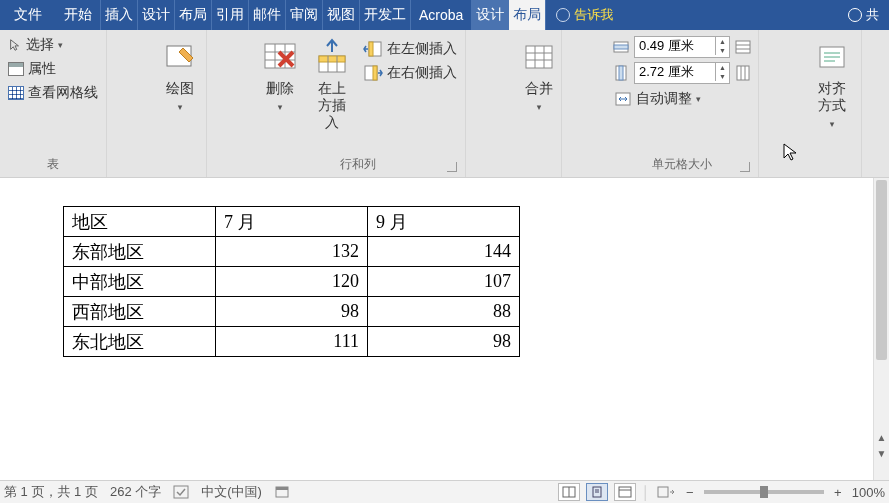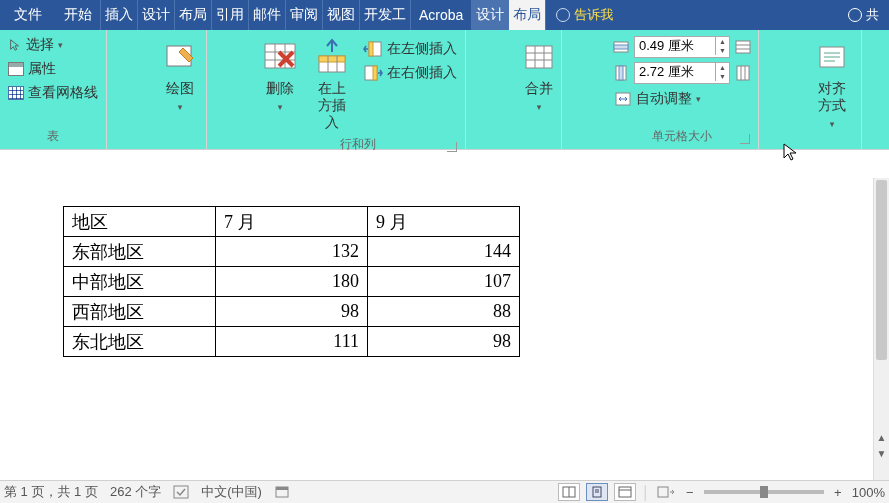--- a/index.html
+++ b/index.html
@@ -9,21 +9,21 @@
   .menubar .file-btn { padding: 0 14px; display: flex; align-items: center; font-size: 14px; }
   .menubar .tab { padding: 0 4px; display: flex; align-items: center; font-size: 14px; border-right: 1px solid #4a73b0; cursor: pointer; }
   .menubar .tab.wide { padding: 0 8px; }
   .menubar .tab.active { background: #F3F3F3; color: #2B579A; }
   .menubar .tab.ctx { background: #4a73b0; }
   .menubar .tell-me { display: flex; align-items: center; color: #fde047; padding: 0 10px; gap: 4px; }
   .bulb { width: 14px; height: 14px; border: 1px solid #cdd9ec; border-radius: 50%; display: inline-block; position: relative; }
   .menubar .share { margin-left: auto; padding: 0 10px; display: flex; align-items: center; gap: 4px; }
   .person-icon { width: 14px; height: 14px; border: 1.5px solid #fff; border-radius: 50%; display:inline-block; }
   
-  .ribbon { background: #5eead4; height: 120px; border-bottom: 1px solid #d0d0d0; display: flex; gap: 44px; }
+  .ribbon { background: #e5e5e5; height: 148px; border-bottom: 1px solid #d0d0d0; display: flex; gap: 44px; }
   .group { border-right: 1px solid #d6d6d6; display: flex; flex-direction: column; padding: 4px 6px 2px 6px; position: relative; }
   .group .body { flex: 1; display: flex; align-items: flex-start; gap: 6px; }
   .group .label { text-align: center; font-size: 12px; color: #666; padding: 2px 0; position: relative; }
   .group .label .launcher { position: absolute; right: 2px; bottom: 3px; width: 10px; height: 10px; border: 1px solid #999; border-top: none; border-left: none; }
   
   .col { display: flex; flex-direction: column; gap: 2px; }
   .row { display: flex; align-items: center; gap: 4px; }
   .mini-item { display: flex; align-items: center; gap: 4px; padding: 2px; font-size: 14px; color: #333; white-space: nowrap; }
   .bigbtn { display: flex; flex-direction: column; align-items: center; padding: 4px; gap: 4px; }
   .bigbtn .icon { width: 38px; height: 38px; display:flex; align-items:center; justify-content:center; }
@@ -293,21 +293,21 @@
       <td class="h">7 月</td>
       <td class="h">9 月</td>
     </tr>
     <tr>
       <td class="h">东部地区</td>
       <td class="n">132</td>
       <td class="n">144</td>
     </tr>
     <tr>
       <td class="h">中部地区</td>
-      <td class="n">180</td>
+      <td class="n">120</td>
       <td class="n">107</td>
     </tr>
     <tr>
       <td class="h">西部地区</td>
       <td class="n">98</td>
       <td class="n">88</td>
     </tr>
     <tr>
       <td class="h">东北地区</td>
       <td class="n">111</td>

